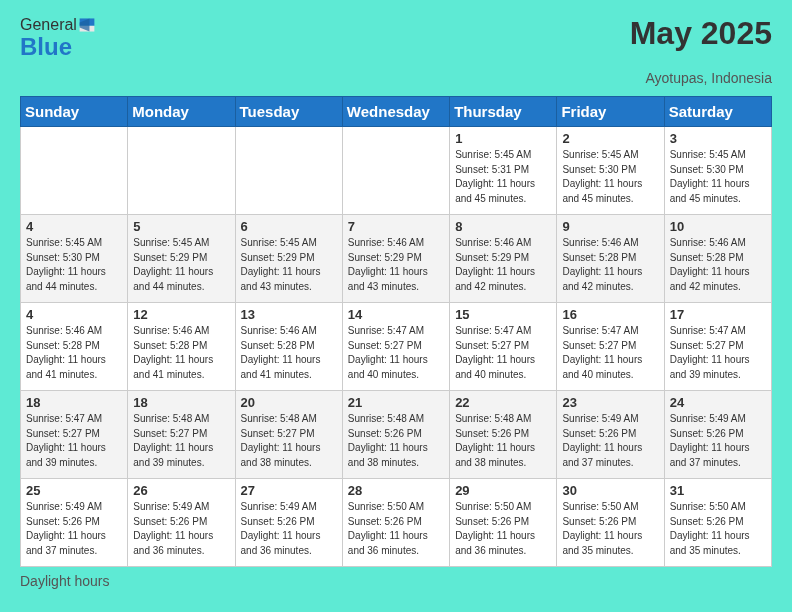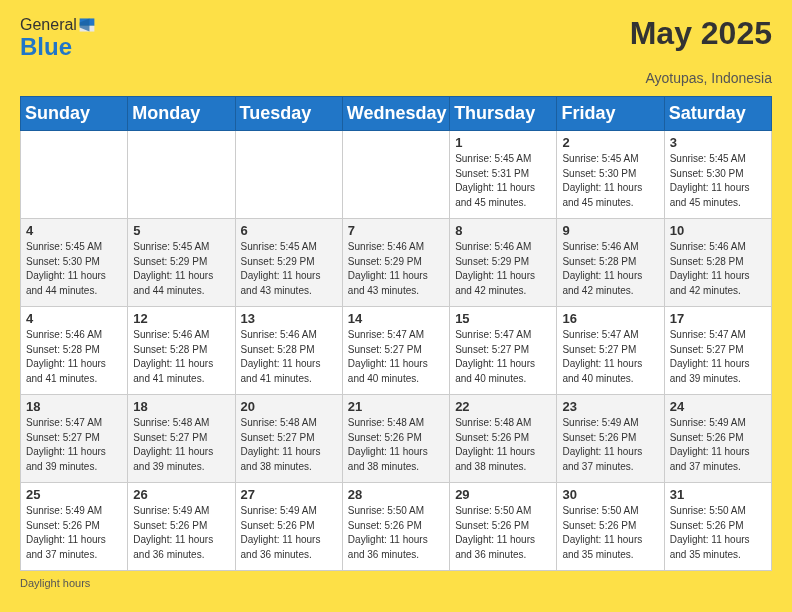--- a/index.html
+++ b/index.html
@@ -6,21 +6,21 @@
     body {
       font-family: Arial, sans-serif;
       background: #fff;
       width: 792px;
       min-height: 612px;
       overflow: hidden;
     }
     .page {
       width: 792px;
       min-height: 612px;
-      background: #fde047;
+      background: #5eead4;
       padding: 16px 20px 16px 20px;
     }
     .header {
       display: flex;
       justify-content: space-between;
       align-items: flex-start;
       margin-bottom: 10px;
     }
     .logo {
       display: flex;
@@ -48,21 +48,21 @@
       margin-top: 19px;
     }
     .calendar-table {
       width: 100%;
       border-collapse: collapse;
       table-layout: fixed;
     }
     .calendar-table thead th {
       background: #2176c7;
       color: #fff;
-      font-size: 18px;
+      font-size: 15px;
       font-weight: bold;
       padding: 6px 4px;
       text-align: left;
       border: 1px solid #1a5fa0;
     }
     .calendar-table tbody td {
       border: 1px solid #ccc;
       vertical-align: top;
       padding: 4px 4px 4px 5px;
       font-size: 10.2px;
@@ -83,21 +83,21 @@
       margin-bottom: 2px;
       display: block;
     }
     .day-info {
       font-size: 10px;
       line-height: 1.45;
       color: #333;
     }
     .footer-note {
       margin-top: 6px;
-      font-size: 11px;
+      font-size: 14px;
       color: #555;
       text-align: left;
     }
   </style>
 </head>
 <body>
 
 <div class="page">
   <div class="header">
     <div class="logo">

